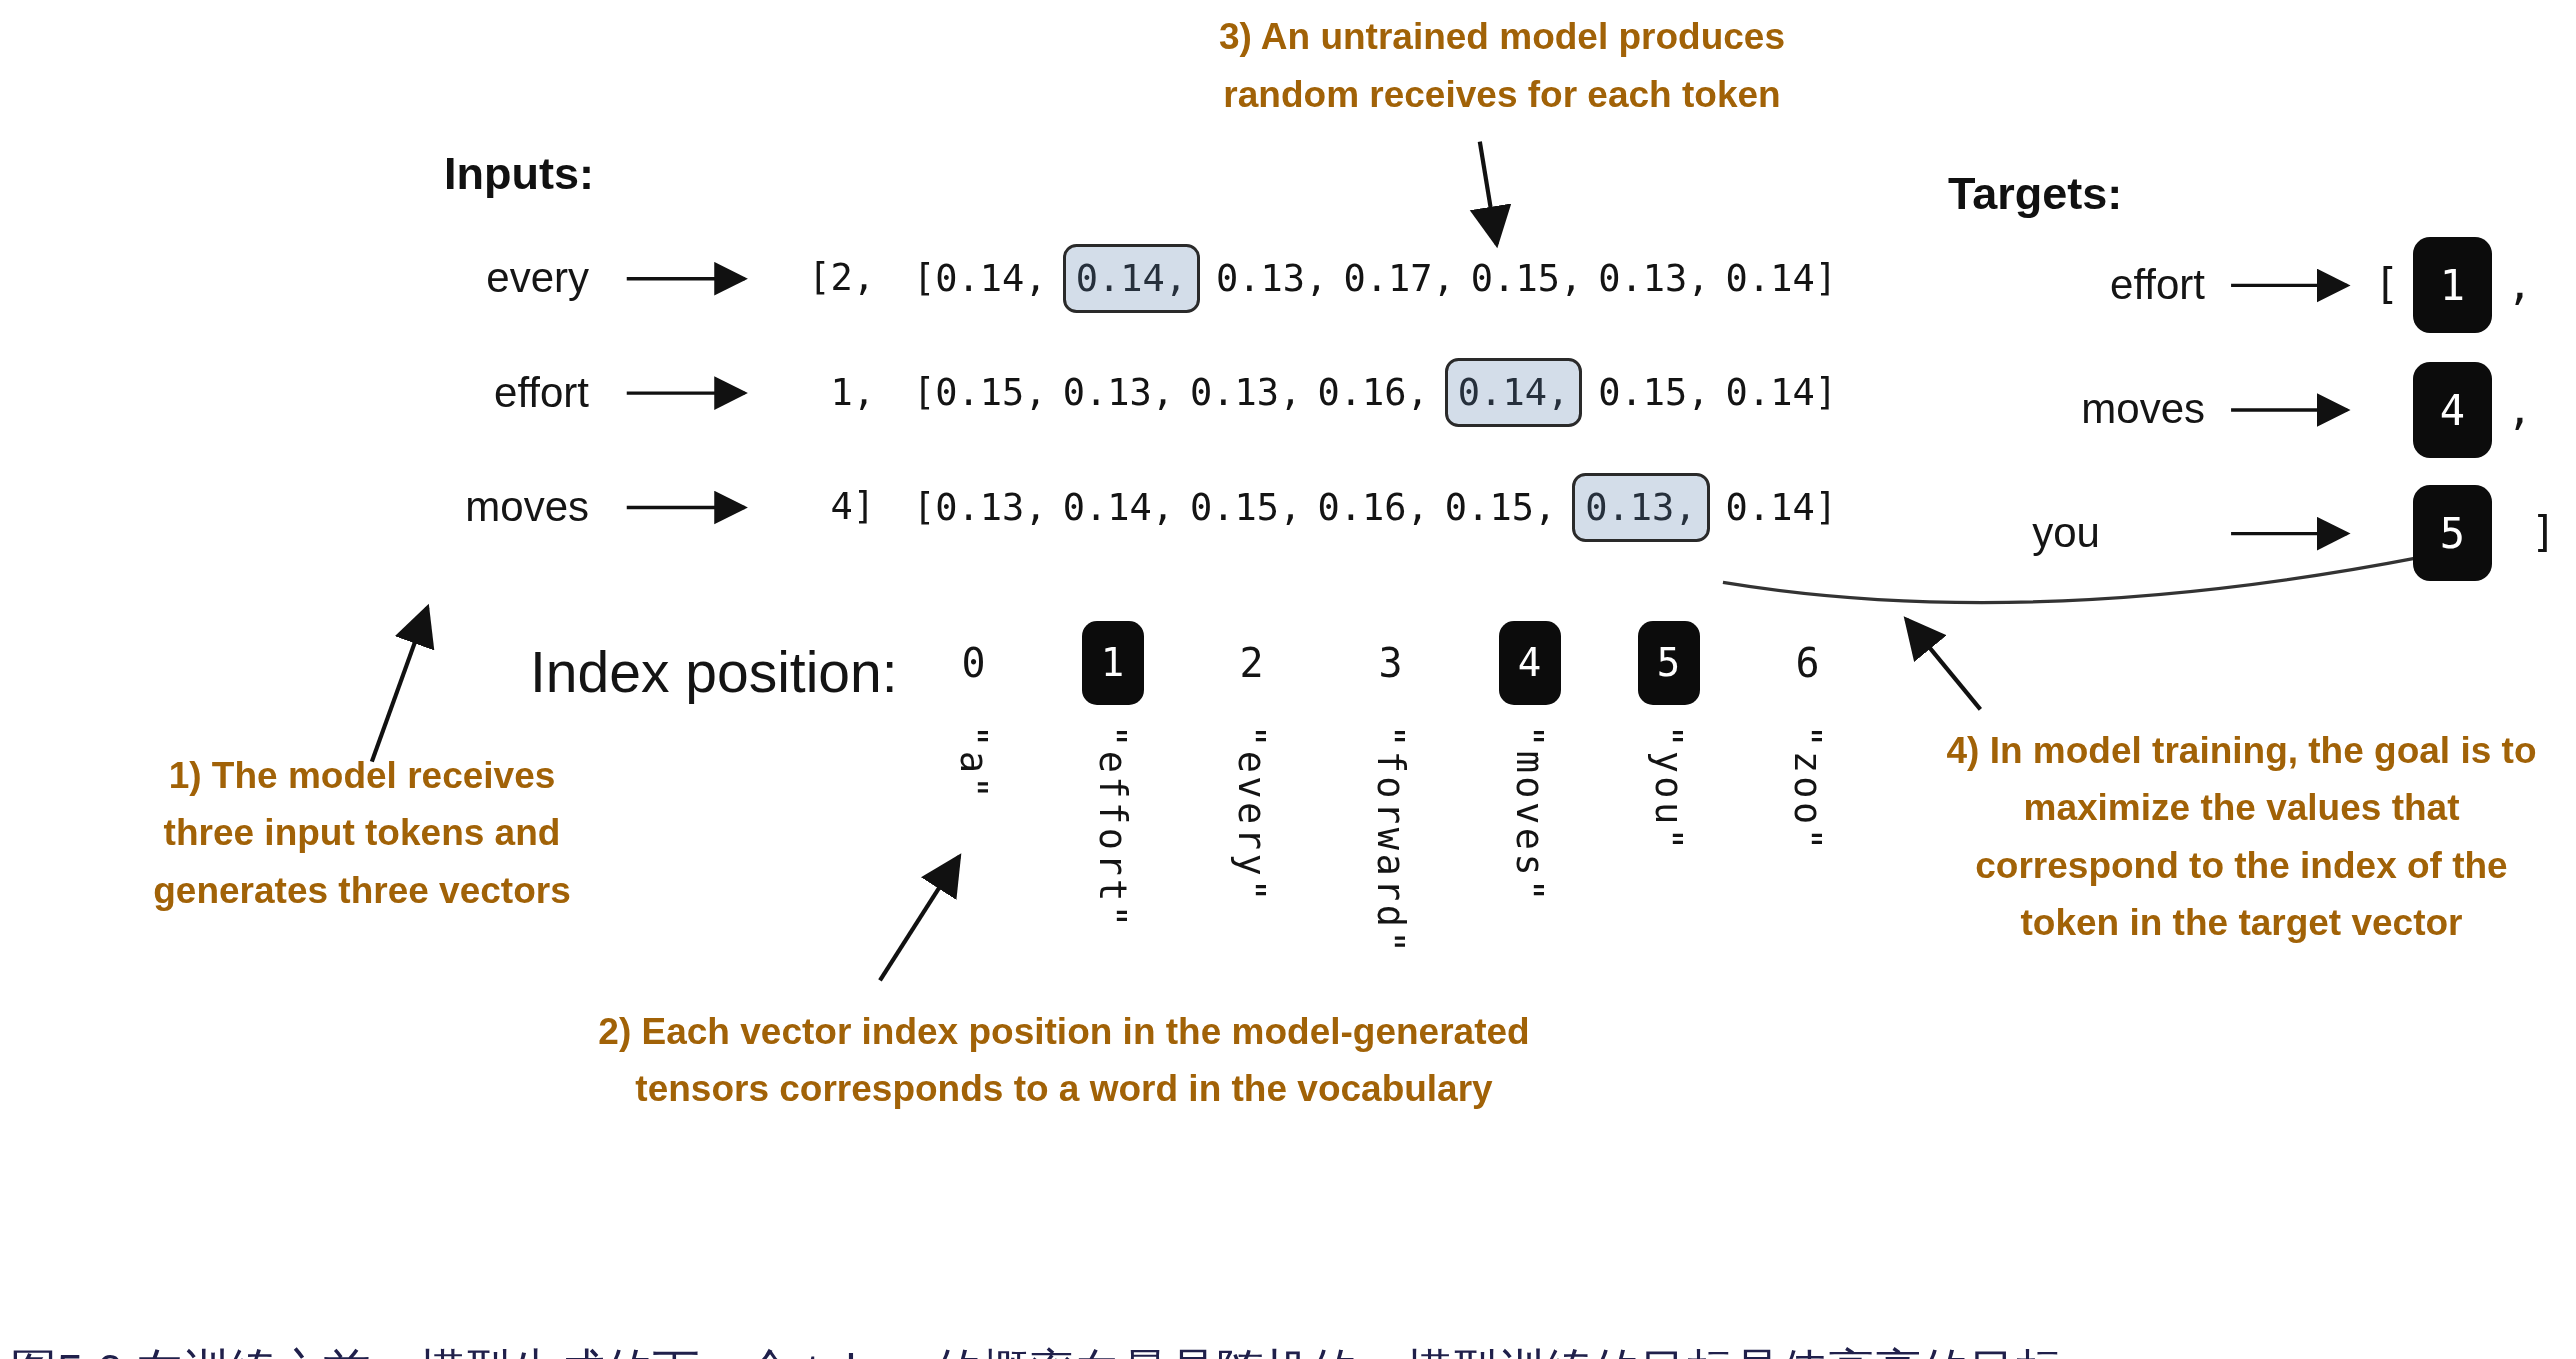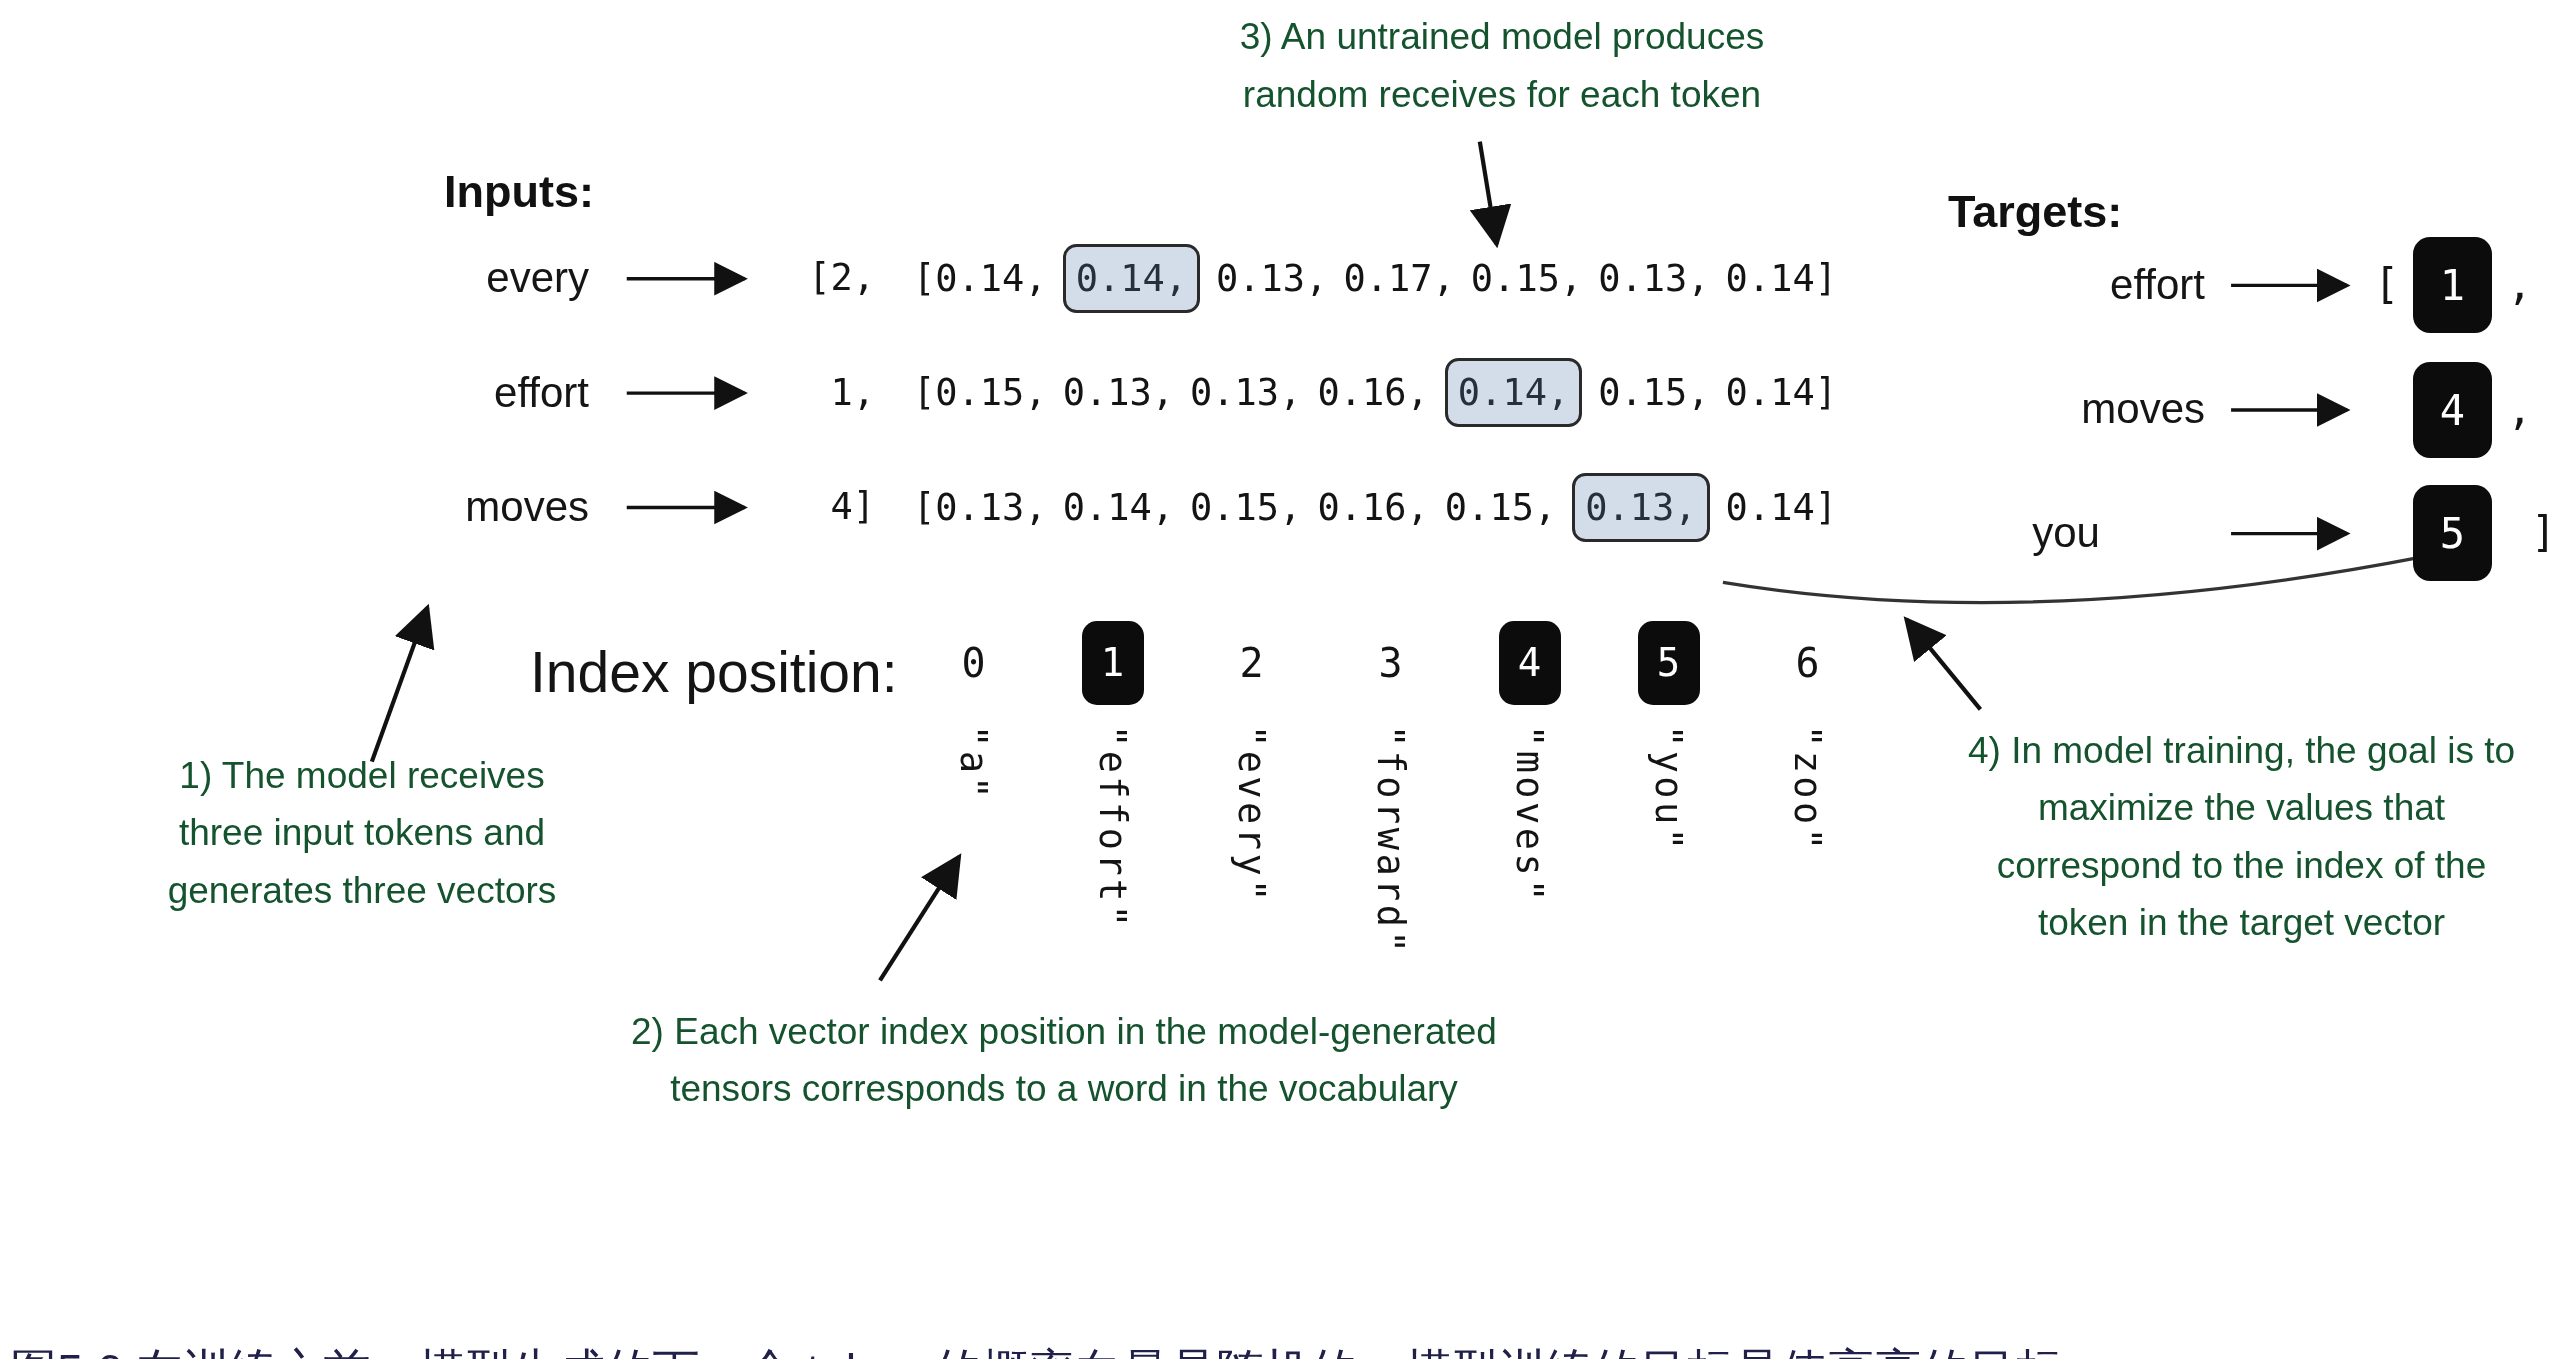--- a/index.html
+++ b/index.html
@@ -1,21 +1,21 @@
 <!DOCTYPE html>
 <html style="font-size:13.5px"><head>
 <meta charset="utf-8">
 <style>
   html,body{margin:0;padding:0;background:#ffffff;}
   .canvas{position:relative;width:2576px;height:1360px;background:#ffffff;overflow:hidden;
           font-family:"Liberation Sans",sans-serif;color:#111;}
   .abs{position:absolute;}
   svg.overlay{position:absolute;left:0;top:0;width:2576px;height:1360px;pointer-events:none;}
 
-  .sec-label{font-size:45px;font-weight:bold;color:#111;margin-top:18px;}
+  .sec-label{font-size:45px;font-weight:bold;color:#111;}
   .word{font-size:42px;color:#151515;line-height:50px;text-align:right;}
   .mono{font-family:"DejaVu Sans Mono",monospace;}
   .token{font-size:37px;line-height:50px;text-align:right;color:#141414;}
   .vecrow{display:flex;align-items:center;height:81px;text-align:center;}
   .vec{font-size:37px;color:#141414;margin-right:16px;white-space:pre;}
   .vec.hl{background:#d3dde9;border:3.4px solid #2a2a2a;border-radius:13.5px;padding:10px 10px;color:#26303c;}
 
   .idx-label{font-size:57px;color:#141414;}
   .idx-strip{display:flex;}
   .idx-cell{width:139px;display:flex;justify-content:center;align-items:center;height:87px;}
@@ -23,21 +23,21 @@
   .idx-box{background:#0c0c0c;color:#ffffff;border-radius:15px;min-width:62px;height:84px;
            display:flex;align-items:center;justify-content:center;font-size:39px;}
   .vocab-strip{display:flex;align-items:flex-start;}
   .vocab-cell{width:139px;display:flex;justify-content:center;}
   .vert{writing-mode:vertical-rl;text-orientation:mixed;font-size:37px;color:#141414;letter-spacing:3.4px;}
 
   .tgt-box{background:#0c0c0c;color:#ffffff;border-radius:17px;width:79px;height:96px;
            display:flex;align-items:center;justify-content:center;font-size:42px;}
   .bracket{font-size:42px;line-height:54px;color:#141414;}
 
-  .note{font-weight:normal;font-size:37px;line-height:1.55;text-align:center;color:#14532d;}
+  .note{font-weight:bold;font-size:37px;line-height:1.55;text-align:center;color:#a16207;}
 
   .caption{font-size:47px;line-height:1.45;color:#20204b;white-space:pre;}
 </style>
 </head>
 <body>
 
 <div class="canvas">
 
   <svg class="overlay" viewBox="0 0 3062 1616">
     <defs>

